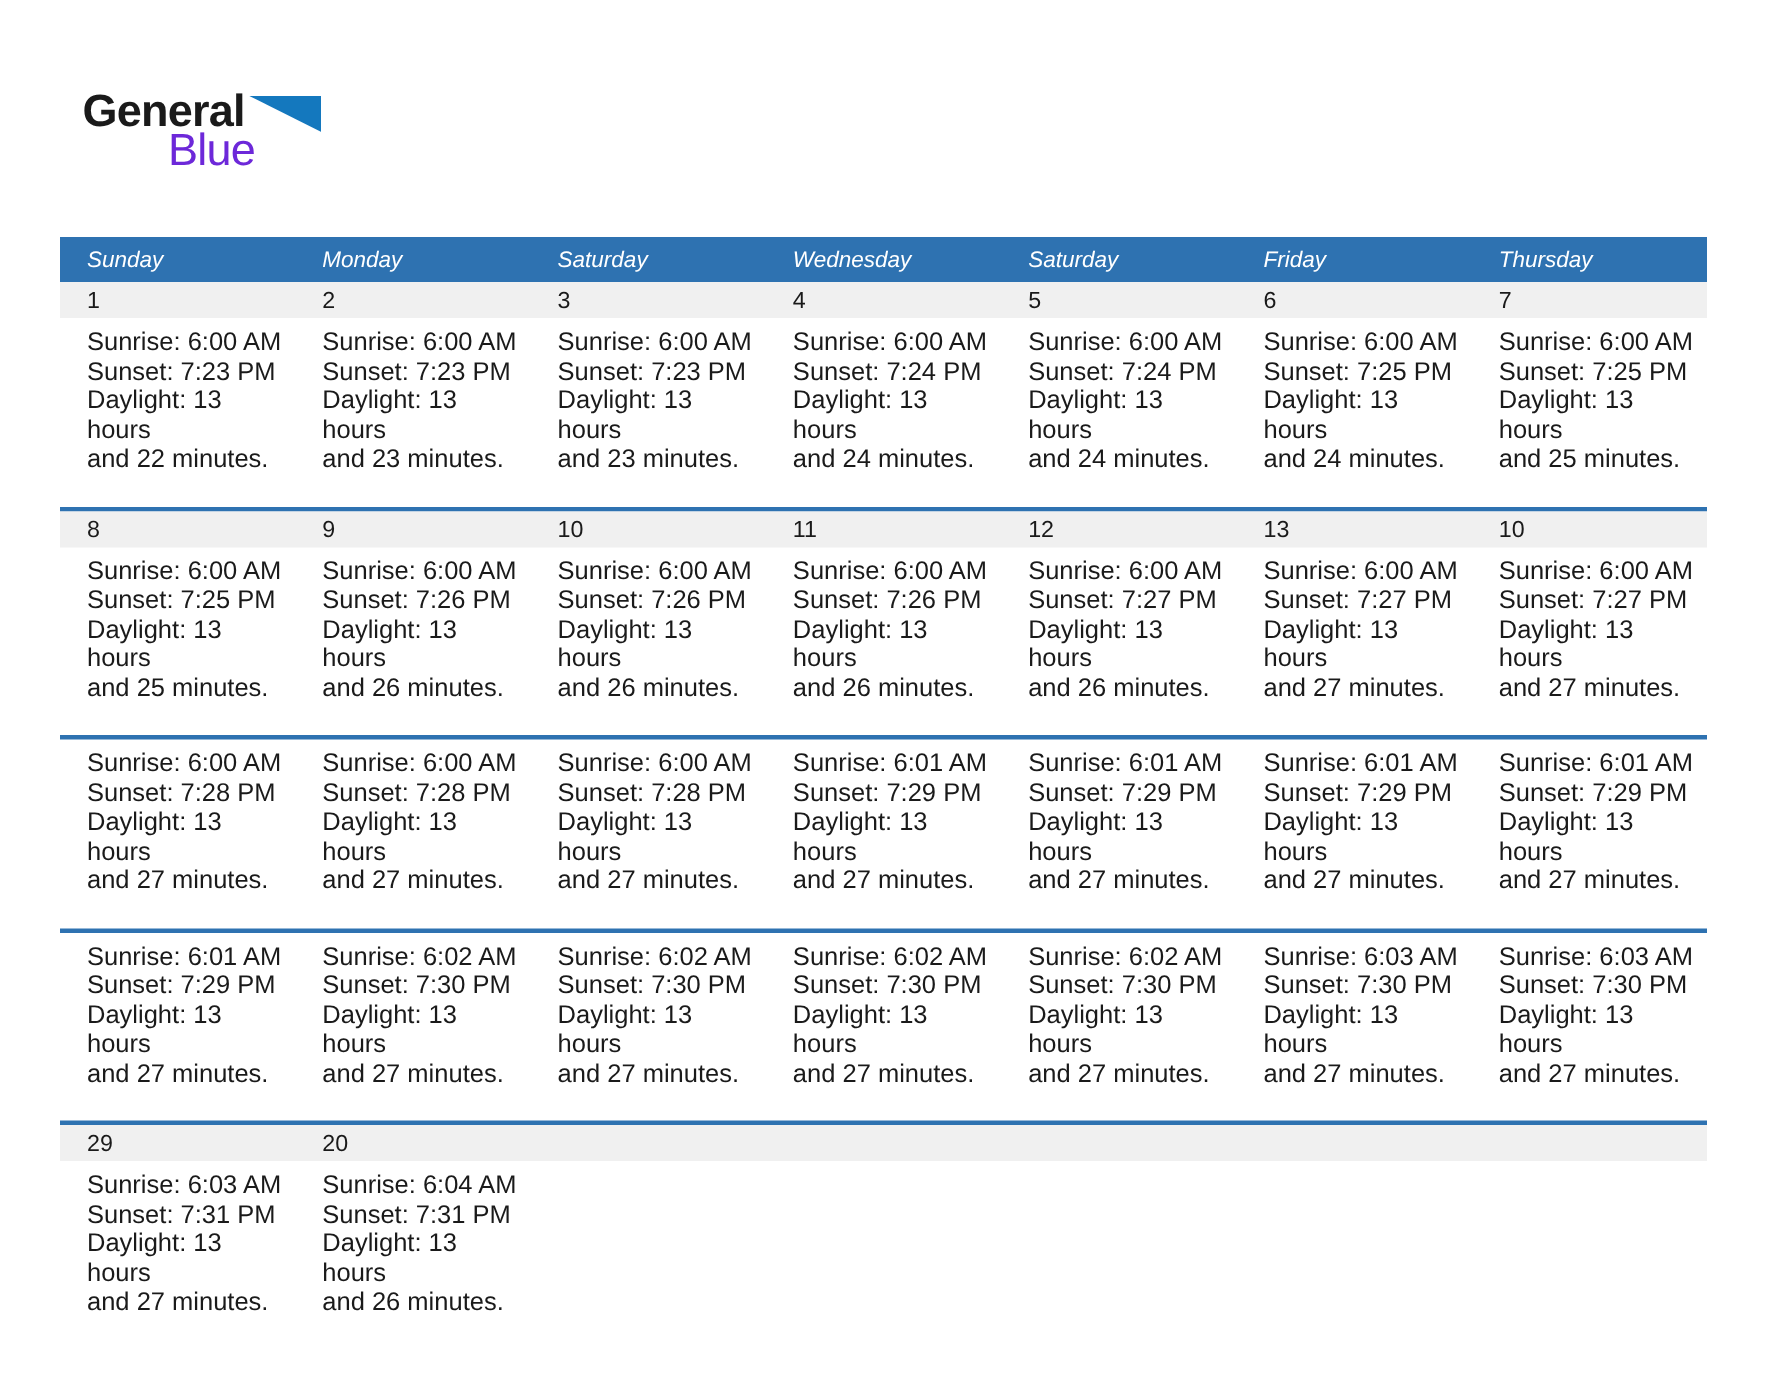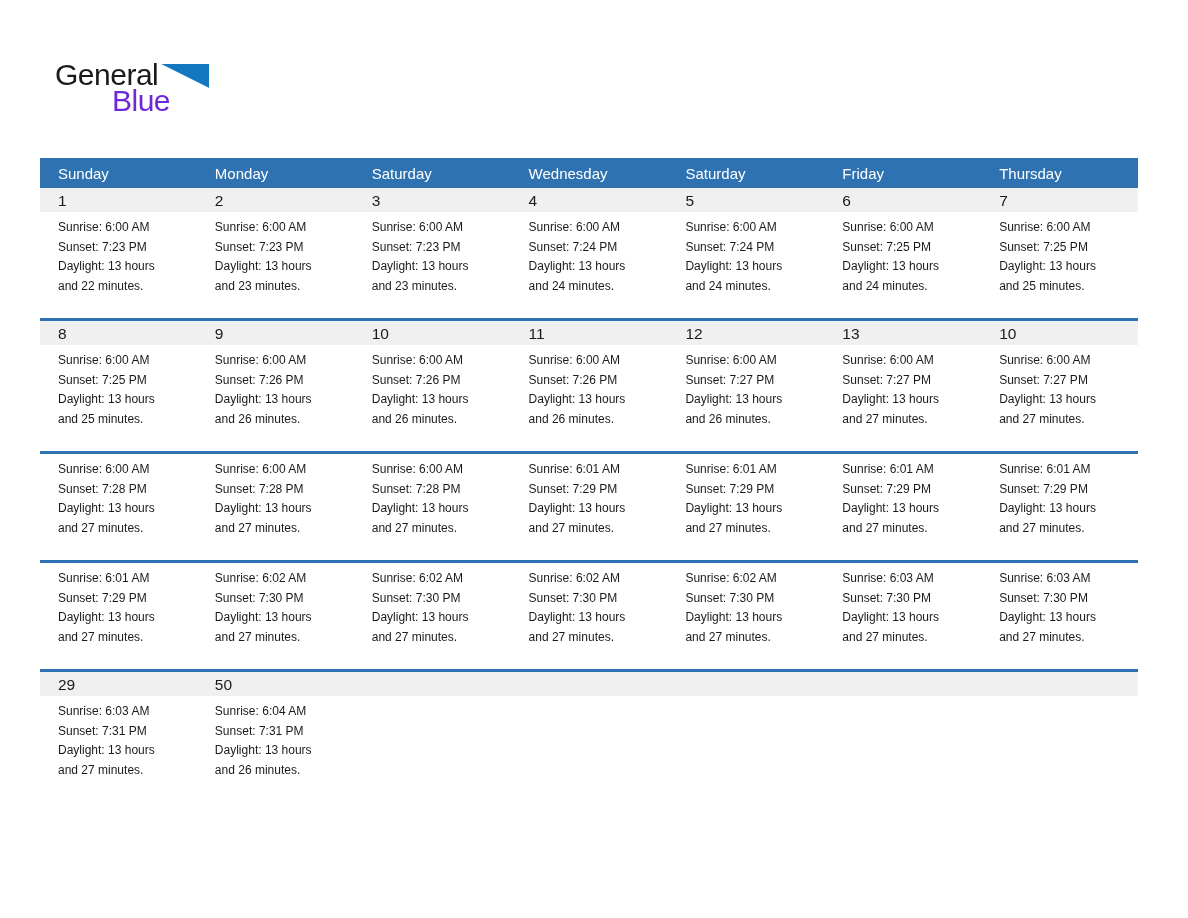--- a/index.html
+++ b/index.html
@@ -18,21 +18,21 @@
 
   
   .logo {
     position: absolute;
     left: 55px;
     top: 60px;
     line-height: 27px;
     font-size: 30px;
     letter-spacing: -0.5px;
   }
-  .logo-line1 { display: flex; align-items: flex-end; }
+  .logo-line1 { display: flex; align-items: flex-end; font-weight: bold; }
   .logo-general { color: #1a1a1a; }
   .logo-triangle {
     width: 48px;
     height: 24px;
     margin-left: 3px;
     margin-top: 4px;
     background: #1478be;
     clip-path: polygon(0 0, 100% 0, 100% 100%);
   }
   .logo-blue {
@@ -56,20 +56,21 @@
     position: absolute;
     left: 40px;
     top: 158px;
     width: 1098px;
   }
   .weekday-header {
     display: flex;
     background: #2e72b1;
     height: 30px;
     align-items: center;
+    font-style: italic;
   }
   .weekday-cell {
     flex: 1 1 0;
     color: #ffffff;
     font-size: 15px;
     padding-left: 18px;
     white-space: nowrap;
     overflow: hidden;
   }
   .week-row { border-top: 3px solid #2e72b1; }
@@ -86,21 +87,21 @@
     padding-left: 18px;
     padding-top: 2px;
   }
   .details-strip {
     display: flex;
     padding-top: 6px;
     padding-bottom: 22px;
   }
   .detail-cell {
     flex: 1 1 0;
-    font-size: 12px;
+    font-size: 17px;
     line-height: 19.5px;
     padding-left: 18px;
     padding-right: 4px;
   }
 </style>
 </head>
 <body>
 
 <div class="page">
 
@@ -322,21 +323,21 @@
               <div class="detail-line">Sunrise: 6:03 AM</div>
               <div class="detail-line">Sunset: 7:30 PM</div>
               <div class="detail-line">Daylight: 13 hours</div>
               <div class="detail-line">and 27 minutes.</div>
             </div>
           </div>
         </div>
         <div class="week-row">
           <div class="day-strip">
             <div class="day-num-cell">29</div>
-            <div class="day-num-cell">50</div>
+            <div class="day-num-cell">20</div>
             <div class="day-num-cell"></div>
             <div class="day-num-cell"></div>
             <div class="day-num-cell"></div>
             <div class="day-num-cell"></div>
             <div class="day-num-cell"></div>
           </div>
           <div class="details-strip">
             <div class="detail-cell">
               <div class="detail-line">Sunrise: 6:03 AM</div>
               <div class="detail-line">Sunset: 7:31 PM</div>

